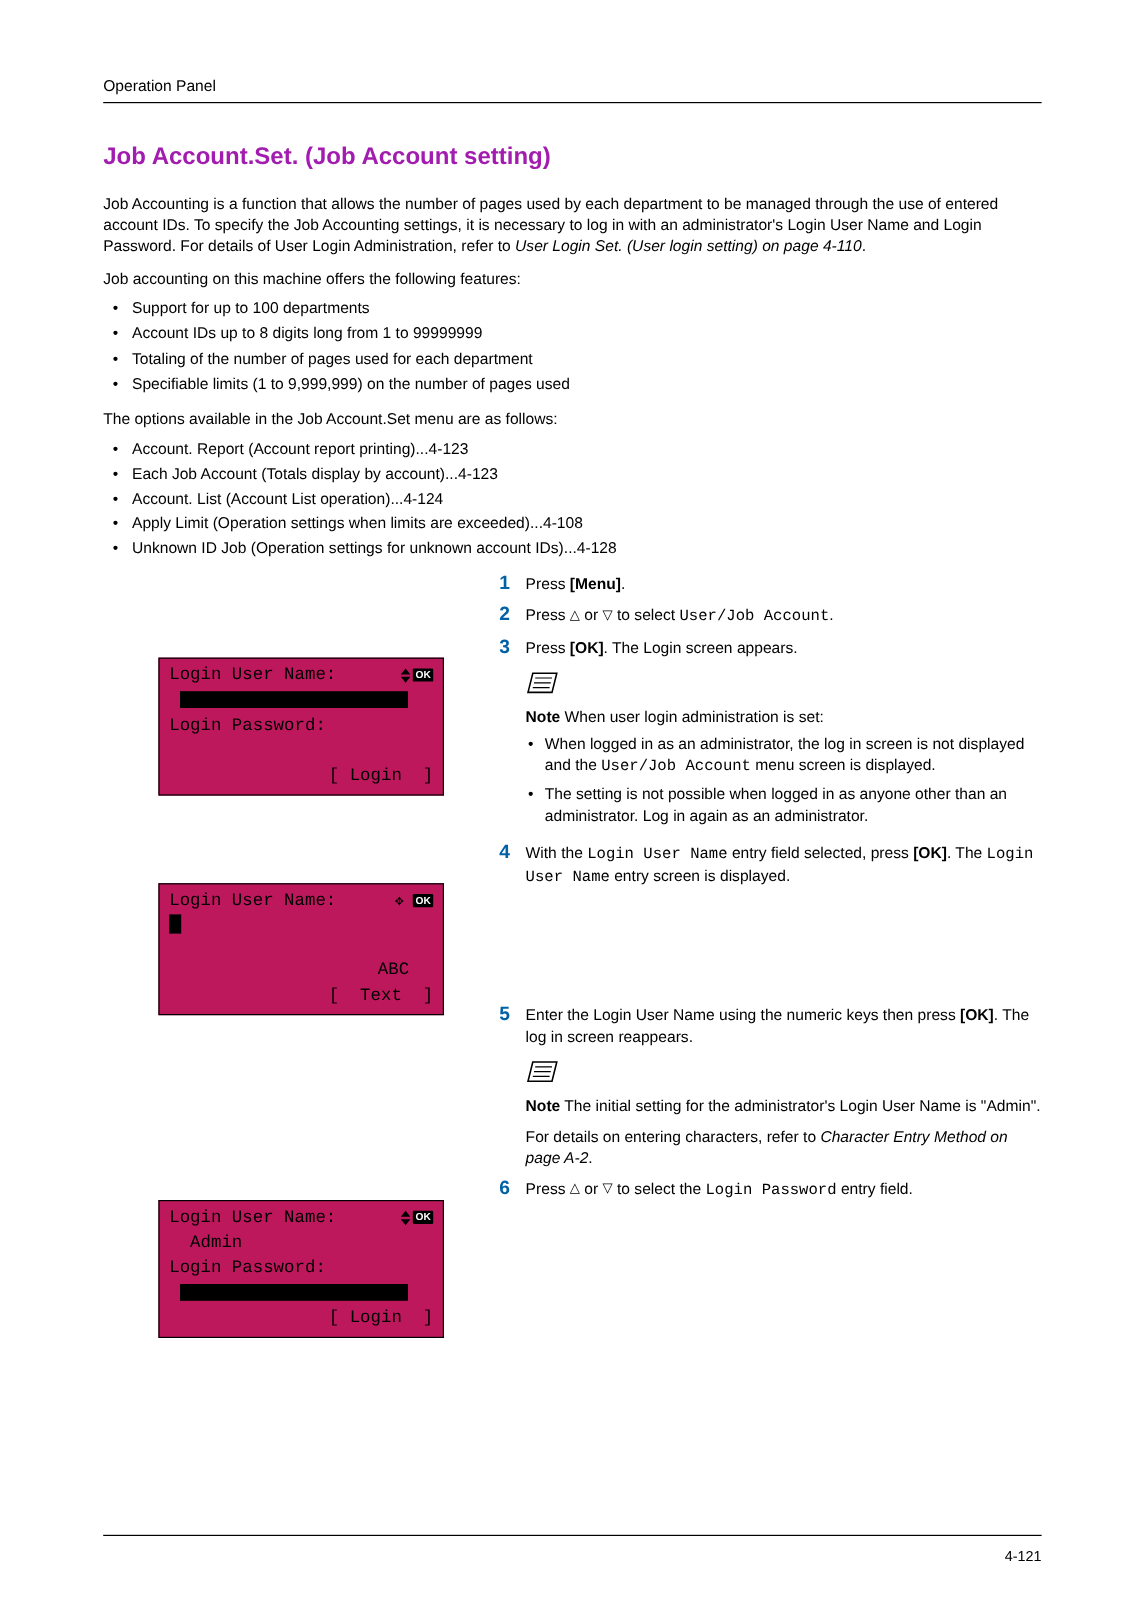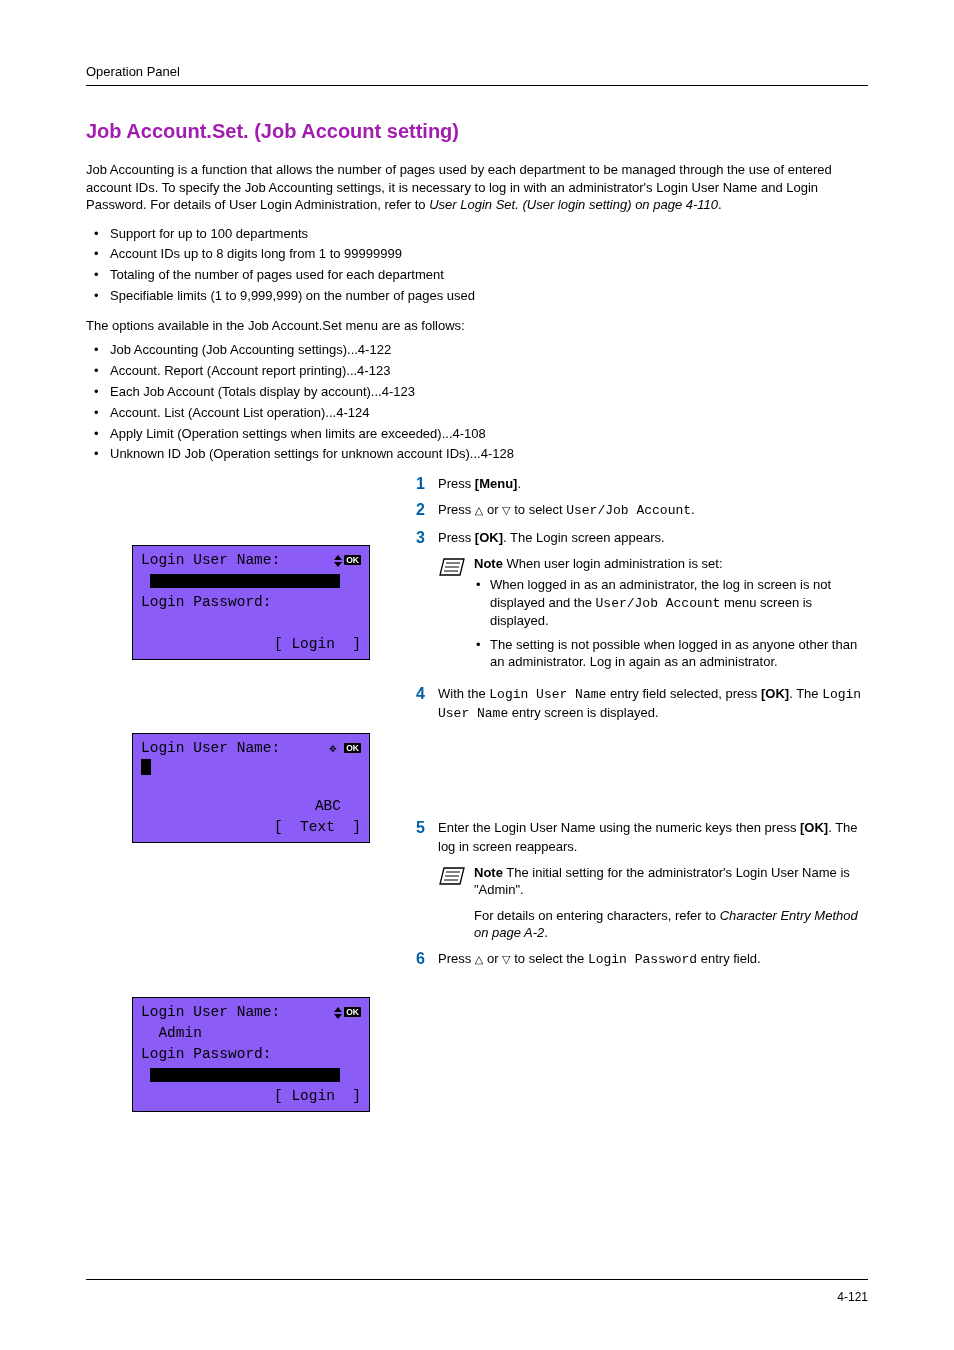--- a/index.html
+++ b/index.html
@@ -76,20 +76,21 @@
       display: inline-block;
       font-size: 11px;
       vertical-align: middle;
     }
     .note-block {
       display: flex;
       align-items: flex-start;
       gap: 8px;
       margin-top: 6px;
       margin-left: 22px;
+      flex-direction: column;
     }
     .note-icon {
       width: 28px;
       height: 24px;
       flex-shrink: 0;
     }
     .note-content { flex: 1; line-height: 1.35; }
     .note-sublist {
       list-style: none;
       margin-top: 4px;
@@ -106,21 +107,21 @@
       top: 0;
     }
     .lcd-screen {
       position: absolute;
       left: 46px;
       width: 238px;
       border: 1px solid #000;
       font-family: "Courier New", Courier, monospace;
       font-size: 14.5px;
       padding: 4px 8px 4px 8px;
-      background: #8b5cf6;
+      background: #be185d;
       line-height: 1.45;
     }
     .lcd-screen .lcd-row {
       white-space: pre;
       display: flex;
       justify-content: space-between;
       align-items: center;
     }
     .lcd-right-icons { display: inline-flex; align-items: flex-start; gap: 2px; }
     .ok-badge {
@@ -196,30 +197,30 @@
 <div class="page">
   <div class="header-right">Operation Panel</div>
   <hr class="hr-top">
 
   <h2 class="section-title">Job Account.Set. (Job Account setting)</h2>
 
   <p class="body-text">
     <span>Job Accounting is a function that allows the number of pages used by each department to be managed through the use of entered account IDs. To specify the Job Accounting settings, it is necessary to log in with an administrator's Login User Name and Login Password. For details of User Login Administration, refer to </span><span class="italic-link">User Login Set. (User login setting) on page 4-110</span><span>.</span>
   </p>
 
+  <p class="body-text feature-intro">Job accounting on this machine offers the following features:</p>
   <ul class="feature-list">
     <li>Support for up to 100 departments</li>
     <li>Account IDs up to 8 digits long from 1 to 99999999</li>
     <li>Totaling of the number of pages used for each department</li>
     <li>Specifiable limits (1 to 9,999,999) on the number of pages used</li>
   </ul>
 
   <p class="body-text feature-intro">The options available in the Job Account.Set menu are as follows:</p>
   <ul class="feature-list">
-    <li>Job Accounting (Job Accounting settings)...4-122</li>
     <li>Account. Report (Account report printing)...4-123</li>
     <li>Each Job Account (Totals display by account)...4-123</li>
     <li>Account. List (Account List operation)...4-124</li>
     <li>Apply Limit (Operation settings when limits are exceeded)...4-108</li>
     <li>Unknown ID Job (Operation settings for unknown account IDs)...4-128</li>
   </ul>
 
   <div class="steps-block">
 
     <div class="lcd-screen" style="top:70px">

